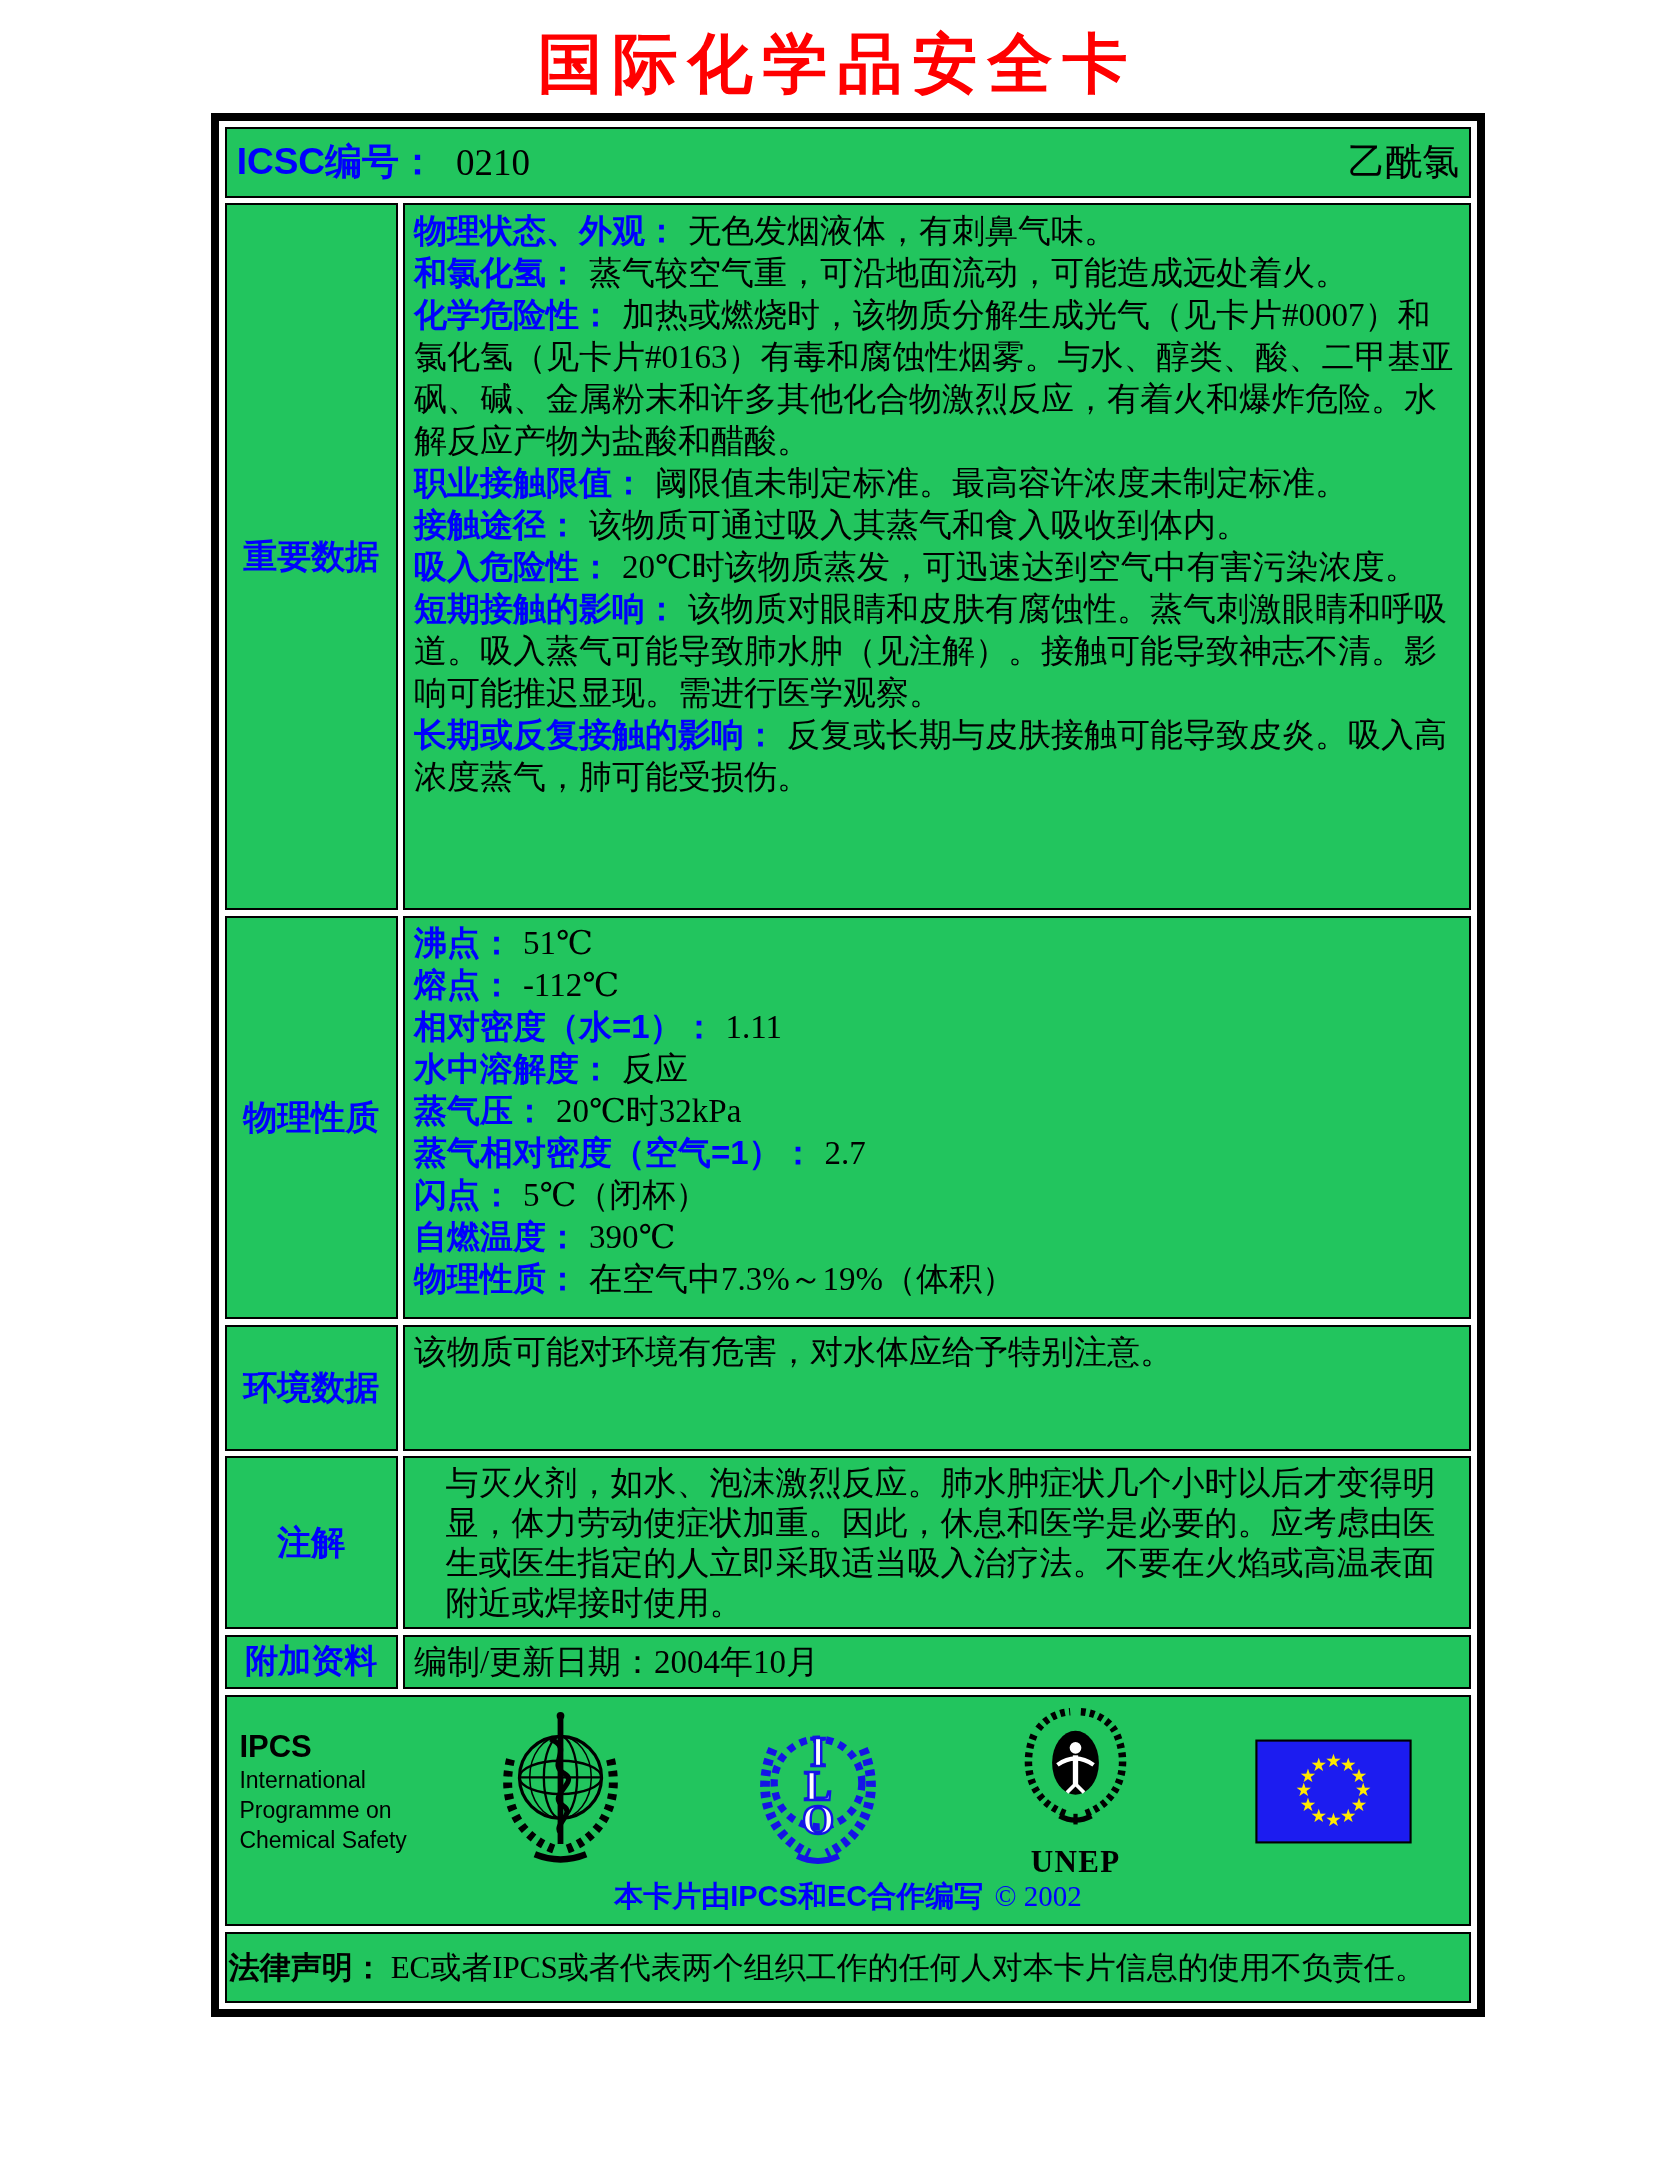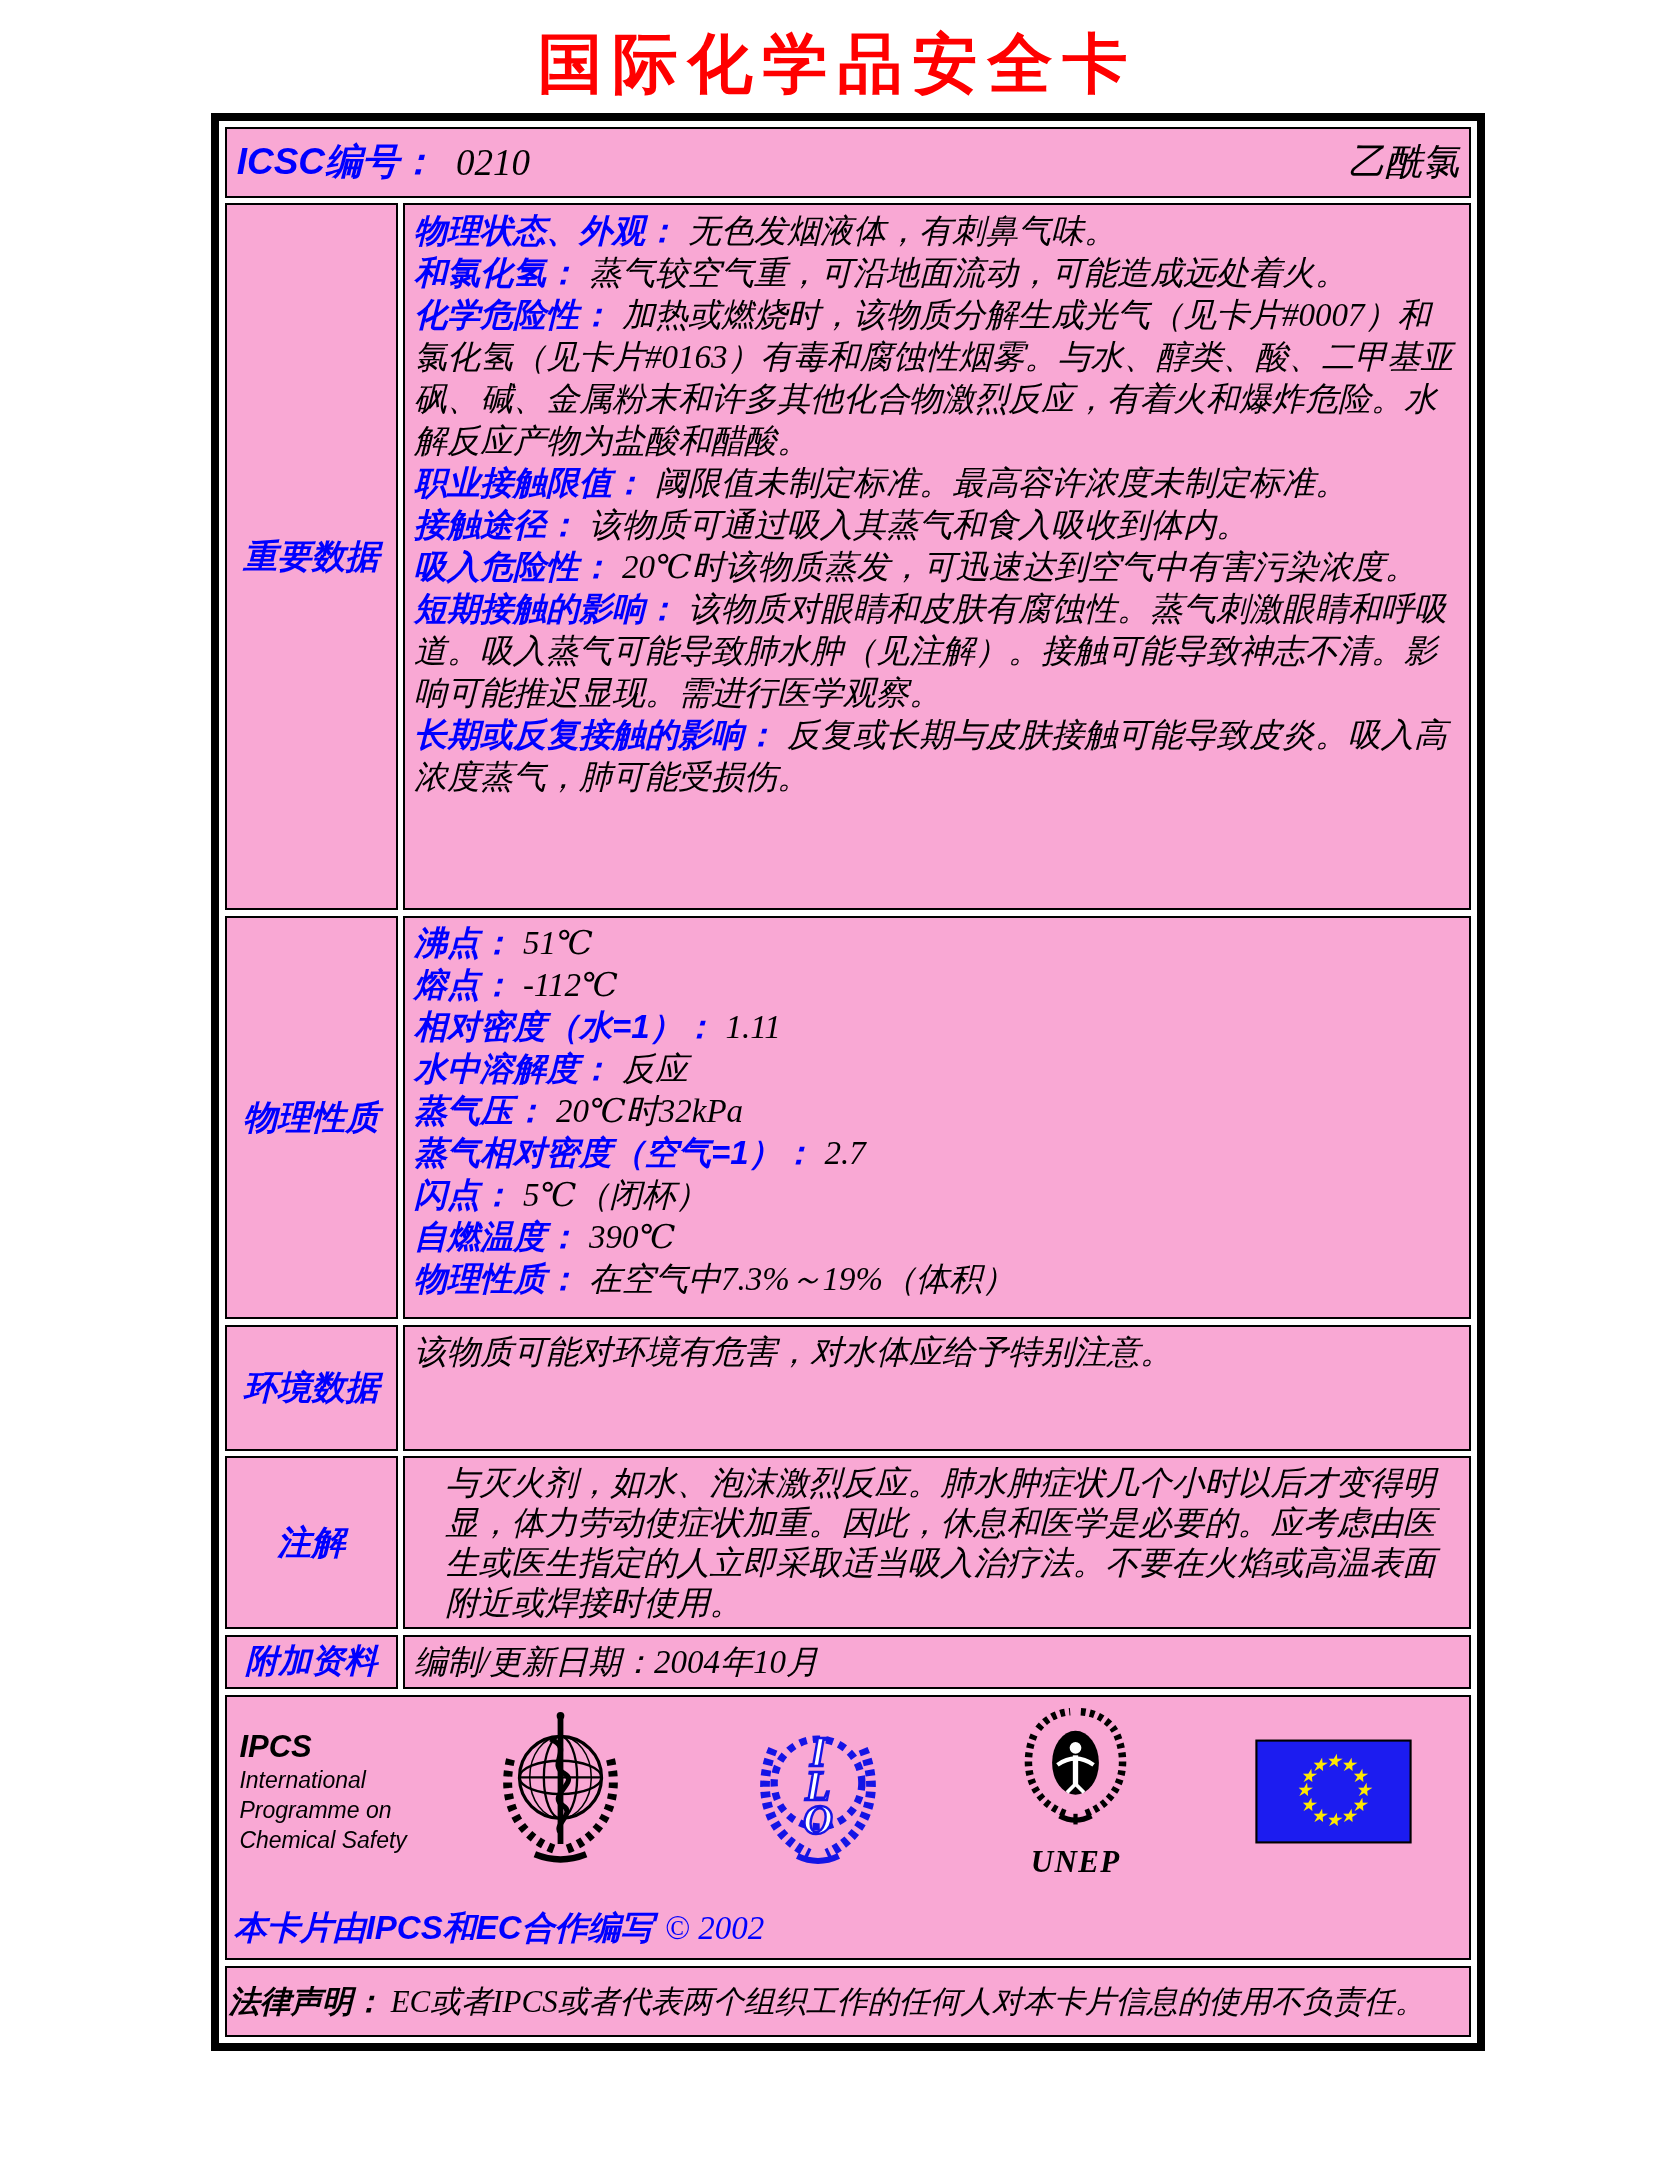--- a/index.html
+++ b/index.html
@@ -21,21 +21,21 @@
   .card{
     box-sizing:border-box;
     margin-left:211px;
     width:1274px;
     border:8.5px solid #000;
     padding:5.7px;
     background:#fff;
   }
   .row{display:flex;gap:5.7px;margin-bottom:5.7px;}
   .row:last-child{margin-bottom:0;}
-  .cell{box-sizing:border-box;border:2.8px solid #000;background:#f9a8d4;font-style:italic;}
+  .cell{box-sizing:border-box;border:2.8px solid #000;background:#22c55e;}
   .label-cell{
     flex:0 0 173px;
     display:flex;align-items:center;justify-content:center;
     color:#0000ff;
     font-family:"Liberation Sans","DejaVu Sans",sans-serif;
     font-weight:bold;font-size:34px;text-align:center;
   }
   .content-cell{flex:1;padding:4.2px 12.7px 4.2px 8.5px;font-size:33px;line-height:42px;}
   
   .header-cell{
@@ -72,22 +72,22 @@
   }
   .ipcs-title{font-size:31px;font-weight:bold;line-height:37px;}
   .ipcs-line{font-size:23px;line-height:30px;}
   .logo-slot{flex:1;display:flex;align-items:center;justify-content:center;}
   .unep-wrap{display:flex;flex-direction:column;align-items:center;gap:24px;}
   .unep-text{
     font-family:"Liberation Serif","DejaVu Serif",serif;
     font-weight:bold;font-size:31px;line-height:31px;letter-spacing:1.4px;margin-top:-4.2px;
   }
   .logos-caption{
-    margin-top:29px;
-    color:#0000ff;font-size:33px;
+    text-align:center;margin-top:0;
+    color:#0000ff;font-size:29px;
   }
   .caption-strong{
     font-family:"Liberation Sans","DejaVu Sans",sans-serif;font-weight:bold;
   }
   .caption-copy{font-family:"Liberation Serif","DejaVu Serif",serif;margin-left:11.3px;}
   
   .legal-cell{
     flex:1;min-height:71px;display:flex;align-items:center;padding:0 2px;font-size:31px;
   }
   .legal-label{

